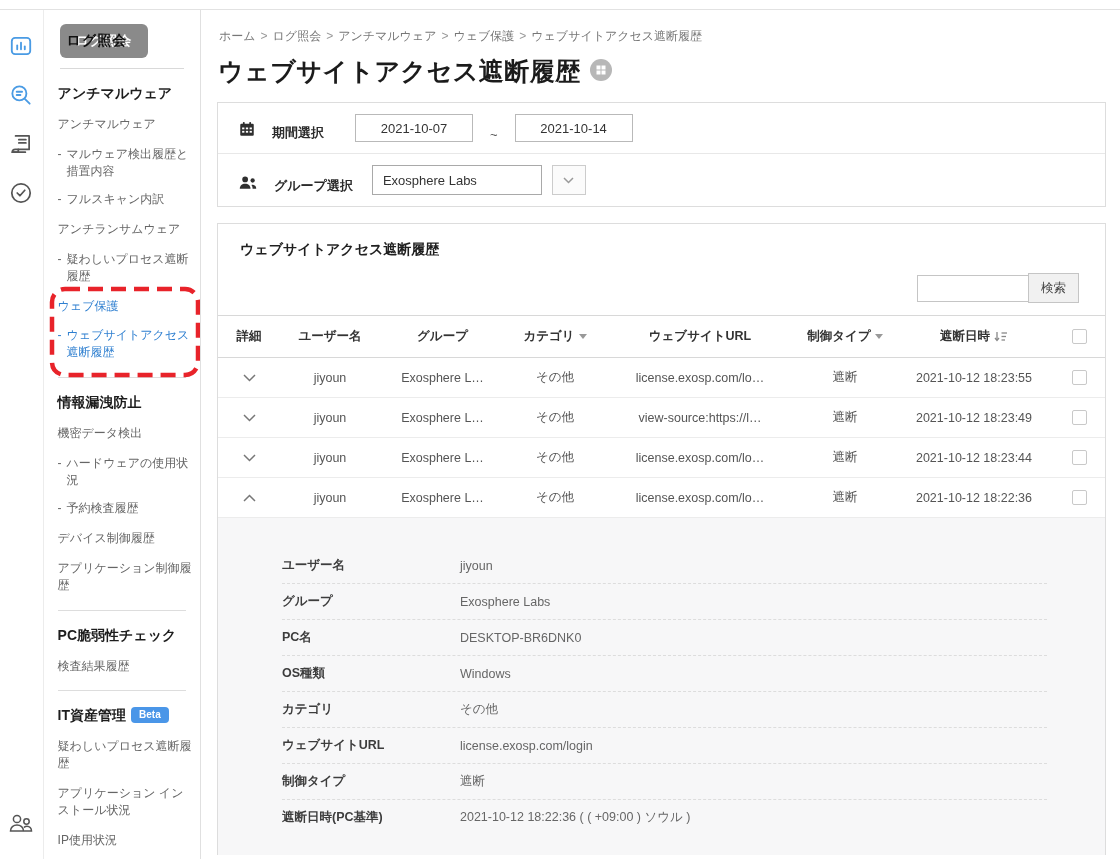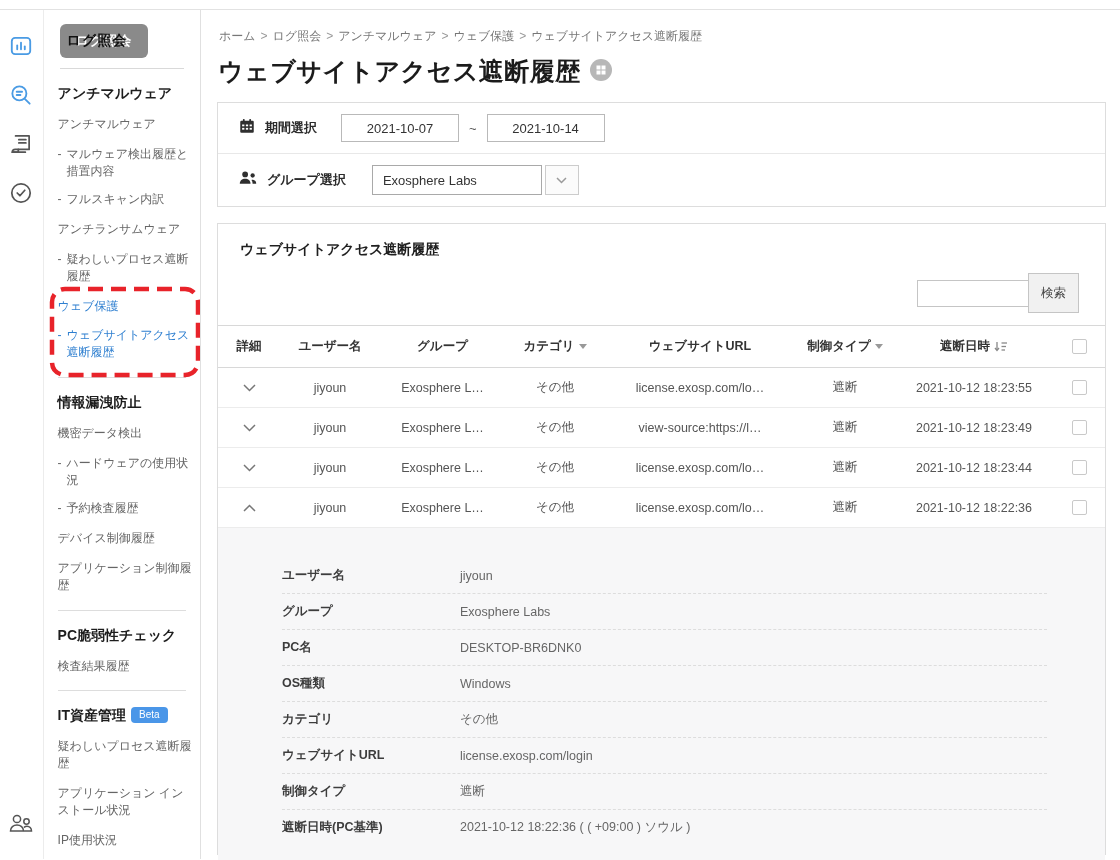--- a/index.html
+++ b/index.html
@@ -16,46 +16,46 @@
   .sb-top { position:relative; height:48px; }
   .sb-tooltip { position:absolute; left:2px; top:4px; background:#8a8a8a; color:#fff; font-size:13px; font-weight:bold; padding:8px 16px; border-radius:6px; z-index:1; letter-spacing:1px; }
   .sb-title { position:absolute; left:9px; top:12px; z-index:2; color:#111; font-size:14px; font-weight:bold; letter-spacing:1px; }
   .sb-divider-top { border-bottom:1px solid #d9d9d9; margin:0 8px 6px 2px; }
   .sb-heading { font-size:14px; font-weight:bold; color:#1d1d1d; margin:16px 0 4px; }
   .sb-sub { margin:13px 0; line-height:1.4; cursor:pointer; }
   .sb-link { display:flex; margin:12px 0; line-height:1.4; cursor:pointer; }
   .sb-link .dash { margin-right:5px; }
   .sb-divider { border-top:1px solid #ddd; margin:16px 6px 4px 0; }
   .sb-active { color:#2e7fd0; }
-  .beta-badge { display:inline-block; background:#4a96e8; color:#fff; font-size:10px; font-weight:normal; padding:2px 8px 3px; border-radius:4px; margin-left:5px; vertical-align:2px; }
+  .beta-badge { display:inline-block; background:#4a96e8; color:#fff; font-size:10px; font-weight:bold; padding:2px 8px 3px; border-radius:4px; margin-left:5px; vertical-align:2px; }
   .wp-group { position:relative; }
   .wp-annotation { position:absolute; left:-9px; top:-12px; width:152px; height:92px; pointer-events:none; z-index:3; }
 
   
   .main { flex:1; padding:14px 14px 0 16px; }
   .breadcrumb { font-size:12px; color:#777; margin:4px 0 10px 2px; }
   .breadcrumb .sep { margin:0 5px; color:#999; }
   .title-row { display:flex; align-items:center; gap:9px; margin:2px 0 0 1px; }
   .page-title { font-size:25px; font-weight:bold; color:#1b1b1b; letter-spacing:0.5px; }
 
   .card { border:1px solid #ddd; background:#fff; }
   .filter-card { margin-top:14px; }
-  .filter-row { display:flex; align-items:center; padding:11px 20px; }
+  .filter-row { display:flex; align-items:flex-end; padding:11px 20px;gap:7px; }
   .filter-row + .filter-row { border-top:1px solid #e8e8e8; }
   .filter-label { font-size:13px; font-weight:bold; color:#2b2b2b; margin:0 24px 0 9px; }
   .date-input { width:118px; height:28px; border:1px solid #b9b9b9; text-align:center; font-size:13px; color:#333; font-family:inherit; }
   .tilde { margin:0 10px; color:#555; font-size:13px; }
   .select-box { width:170px; height:30px; border:1px solid #a9a9a9; display:flex; align-items:center; padding:0 10px; font-size:13px; color:#333; cursor:pointer; }
   .select-arrow { width:34px; height:30px; border:1px solid #ccc; background:#fbfbfb; display:flex; align-items:center; justify-content:center; margin-left:3px; cursor:pointer; }
 
   .table-card { margin-top:16px; height:632px; display:flex; flex-direction:column; }
   .table-card-title { padding:17px 22px 4px; font-size:14px; font-weight:bold; color:#1f1f1f; }
   .search-row { display:flex; justify-content:flex-end; align-items:center; padding:10px 26px 12px; }
   .search-input { width:112px; height:27px; border:1px solid #c5c5c5; font-size:12px; padding:0 6px; font-family:inherit; }
-  .search-btn { height:40px; padding:0 12px; margin-left:-1px; background:#f1f1f1; border:1px solid #c5c5c5; font-size:12.5px; color:#444; cursor:pointer; font-family:inherit; }
+  .search-btn { height:30px; padding:0 12px; margin-left:-1px; background:#f1f1f1; border:1px solid #c5c5c5; font-size:12.5px; color:#444; cursor:pointer; font-family:inherit; }
 
   table.grid { width:100%; border-collapse:collapse; font-size:12.5px; table-layout:fixed; }
   .grid th { border-top:1px solid #d8d8d8; border-bottom:1px solid #d8d8d8; padding:12px 3px; color:#333; font-weight:600; text-align:center; white-space:nowrap; }
   .grid td { border-bottom:1px solid #ececec; padding:11px 3px; color:#555; text-align:center; white-space:nowrap; overflow:hidden; text-overflow:ellipsis; }
   .col-detail{width:62px;} .col-user{width:100px;} .col-group{width:125px;} .col-cat{width:100px;} .col-url{width:190px;} .col-ctrl{width:100px;} .col-time{width:158px;} .col-chk{width:52px;}
   .chev { cursor:pointer; }
   .cbx { display:inline-block; width:15px; height:15px; border:1px solid #c9c9c9; background:#fff; border-radius:2px; cursor:pointer; vertical-align:middle; }
   .filter-tri { display:inline-block; width:0; height:0; border-left:4px solid transparent; border-right:4px solid transparent; border-top:5px solid #999; margin-left:4px; vertical-align:1px; }
   .sort-ic { vertical-align:-2px; margin-left:4px; }
 
@@ -207,21 +207,21 @@
       </div>
       <div class="filter-row">
         <span>
           <svg width="20" height="16" viewBox="0 0 28 22" fill="#2f2f2f">
             <circle cx="10" cy="6" r="4"></circle>
               <path d="M2.5 19c0-4 3.2-6.8 7.5-6.8s7.5 2.8 7.5 6.8z"></path>
             <circle cx="20.5" cy="7.5" r="3"></circle>
               <path d="M18.5 19h7c0-3.3-2.1-5.4-5-5.4-.6 0-1.2.1-1.7.3 1 1.3 1.6 3 1.6 5.1z"></path>
           </svg>
         </span>
-        <span class="filter-label" style="margin-right:26px">グループ選択</span>
+        <span class="filter-label" style="margin-right:12px">グループ選択</span>
         <div class="select-box">Exosphere Labs</div>
         <div class="select-arrow">
           <svg width="11" height="7" viewBox="0 0 11 7" fill="none" stroke="#9a9a9a" stroke-width="1.5">
               <polyline points="1,1 5.5,5.5 10,1"></polyline>
             </svg>
         </div>
       </div>
     </div>
 
     <div class="card table-card">

